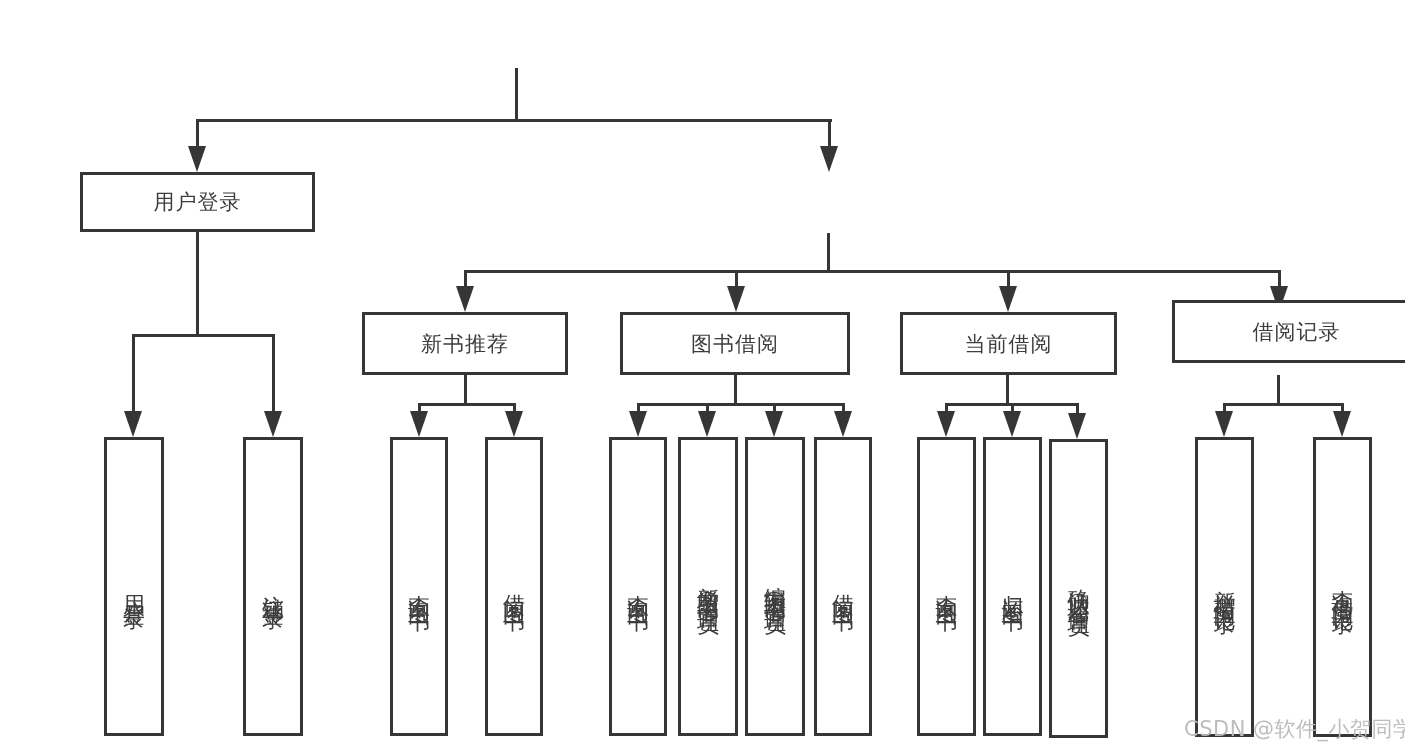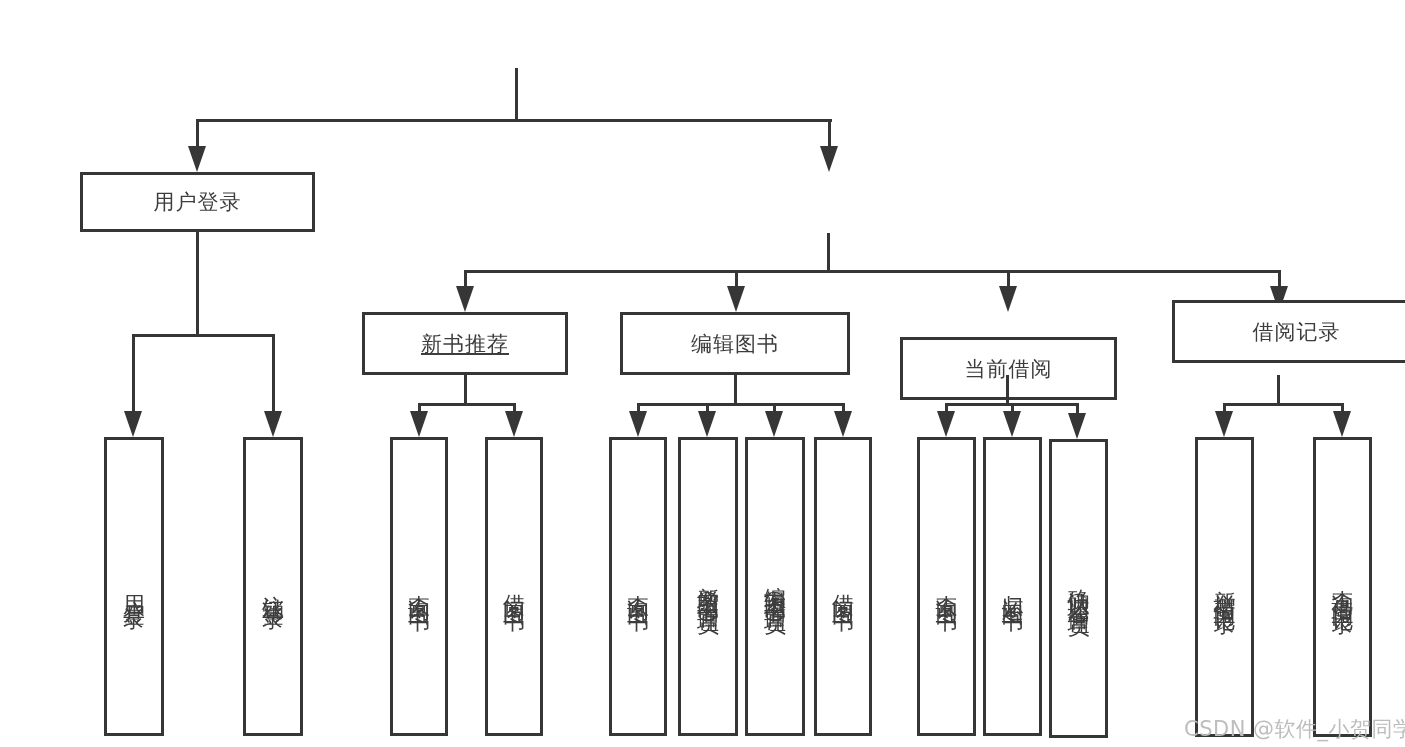--- a/index.html
+++ b/index.html
@@ -90,23 +90,23 @@
   <div class="hline" style="left:464px; top:270px; width:817px;"></div>
   <div class="vline" style="left:464px; top:270px; height:19px;"></div>
   <div class="arrow" style="left:456px; top:286px;"></div>
   <div class="vline" style="left:735px; top:270px; height:19px;"></div>
   <div class="arrow" style="left:727px; top:286px;"></div>
   <div class="vline" style="left:1007px; top:270px; height:19px;"></div>
   <div class="arrow" style="left:999px; top:286px;"></div>
   <div class="vline" style="left:1278px; top:270px; height:19px;"></div>
   <div class="arrow" style="left:1270px; top:286px;"></div>
 
-  <div class="box" style="left:362px; top:312px; width:206px; height:63px;text-decoration:underline;">新书推荐</div>
-  <div class="box" style="left:620px; top:312px; width:230px; height:63px;">编辑图书</div>
-  <div class="box" style="left:900px; top:312px; width:217px; height:63px;margin-top:25px;">当前借阅</div>
+  <div class="box" style="left:362px; top:312px; width:206px; height:63px;">新书推荐</div>
+  <div class="box" style="left:620px; top:312px; width:230px; height:63px;">图书借阅</div>
+  <div class="box" style="left:900px; top:312px; width:217px; height:63px;">当前借阅</div>
   <div class="box" style="left:1172px; top:300px; width:249px; height:63px;">借阅记录</div>
 
   <div class="vline" style="left:464px; top:375px; height:31px;"></div>
   <div class="hline" style="left:418px; top:403px; width:98px;"></div>
   <div class="vline" style="left:418px; top:403px; height:11px;"></div>
   <div class="arrow" style="left:410px; top:411px;"></div>
   <div class="vline" style="left:513px; top:403px; height:11px;"></div>
   <div class="arrow" style="left:505px; top:411px;"></div>
 
   <div class="vline" style="left:734px; top:375px; height:31px;"></div>

